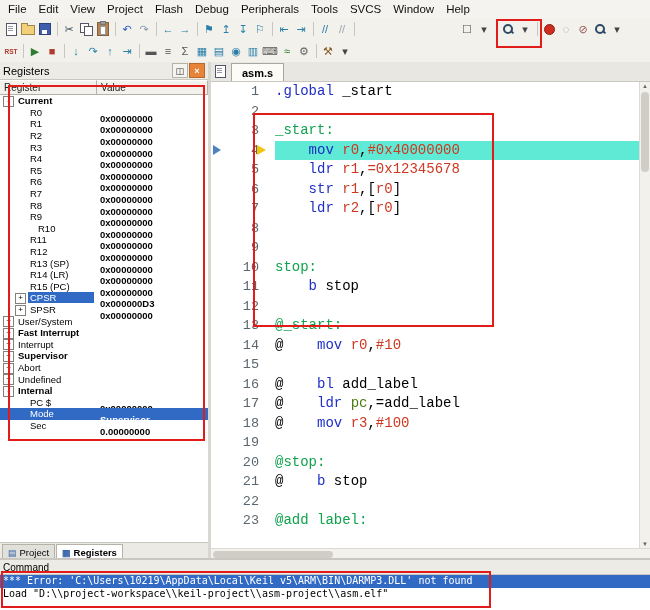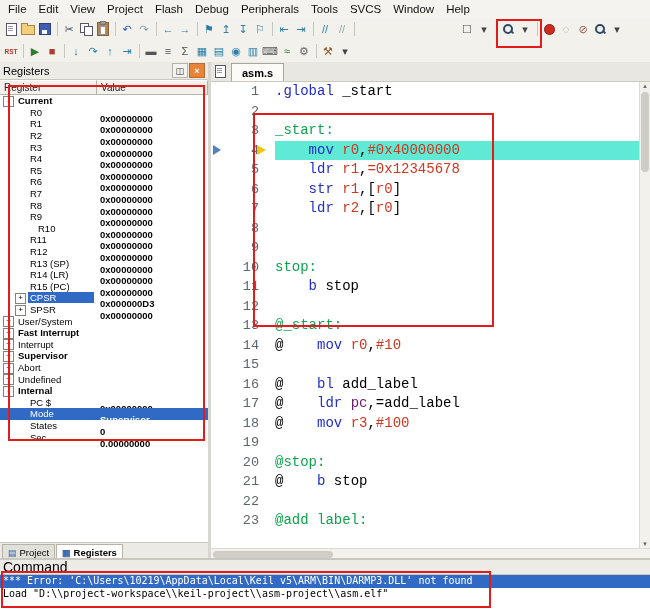--- a/index.html
+++ b/index.html
@@ -81,31 +81,31 @@
   .code-line{display:flex;height:19.5px;position:relative;
     font-family:"Liberation Mono","DejaVu Sans Mono",monospace;font-size:14px;line-height:19.5px}
   .ln{width:64px;text-align:right;padding-right:16px;color:#5b6770;flex:none;font-size:13.5px;
     line-height:19.5px;box-sizing:border-box}
   .cl-text{flex:1;white-space:pre;line-height:19.5px}
   .code-line.cur .cl-text{background:#5eead4}
   .cur-arrow{position:absolute;left:46px;top:4px;width:0;height:0;border-left:9px solid #f2c40f;
     border-top:5.5px solid transparent;border-bottom:5.5px solid transparent}
   .cur-marker{position:absolute;left:2px;top:4px;width:0;height:0;border-left:8px solid #2f6db5;
     border-top:5.5px solid transparent;border-bottom:5.5px solid transparent;opacity:.85}
-  .tk-kw{color:#1f2ec6}.tk-lb{color:#0ea24c}.tk-op{color:#cf3720}.tk-pl{color:#000}.tk-rg{color:#701a75}
+  .tk-kw{color:#1f2ec6}.tk-lb{color:#0ea24c}.tk-op{color:#cf3720}.tk-pl{color:#000}.tk-rg{color:#4d7c0f}
   .vscroll{position:absolute;top:0;right:0;width:10px;bottom:0;background:#f2f1ec;border-left:1px solid #dcdad4}
   .sb-arrow{position:absolute;left:0;right:0;text-align:center;font-size:6px;color:#666}
   .sb-arrow.up{top:1px}.sb-arrow.dn{bottom:1px}
   .vthumb{position:absolute;top:10px;left:1px;right:1px;height:80px;background:#cfcdc6;border-radius:4px}
   .hscroll{height:11px;background:#f2f1ec;border-top:1px solid #dcdad4;position:relative;flex:none}
   .hthumb{position:absolute;left:2px;top:2px;width:120px;height:7px;background:#cfcdc6;border-radius:4px}
   
   .command{position:absolute;left:0;right:0;bottom:0;height:50px;background:#fff;
     border-top:2px solid #c9c7c0;display:flex;flex-direction:column}
-  .cmd-header{height:14px;background:#edebe5;border-bottom:1px solid #c9c7c0;font-size:14px;
+  .cmd-header{height:14px;background:#edebe5;border-bottom:1px solid #c9c7c0;font-size:10px;
     display:flex;align-items:center;padding:0 3px;flex:none}
   .cmd-lines{flex:1;font-family:"DejaVu Sans Mono",monospace;font-size:10px;line-height:12.5px}
   .cmd-line{padding:0 3px;white-space:pre;color:#000}
   .cmd-line.selected{background:#316ac5;color:#fff}
   
   .anno{position:absolute;border:2px solid #e21b1b;z-index:60;pointer-events:none;background:transparent}
 </style>
 </head>
 <body>
 
@@ -399,24 +399,20 @@
         </div>
         <div class="reg-row">
           <span class="reg-label" style="margin-left: 28px;">PC $</span>
           <span class="reg-val">0x00000000</span>
         </div>
         <div class="reg-row sel-row">
           <span class="reg-label" style="margin-left: 28px;">Mode</span>
           <span class="reg-val">Supervisor</span>
         </div>
         <div class="reg-row">
-          <span class="reg-label" style="margin-left: 28px;">States</span>
-          <span class="reg-val">0</span>
-        </div>
-        <div class="reg-row">
           <span class="reg-label" style="margin-left: 28px;">Sec</span>
           <span class="reg-val">0.00000000</span>
         </div>
       </div>
     <div class="btabs" id="btabs">
         <div class="btab">
           <span class="btab-icon">▤</span>
           <span>Project</span>
         </div>
         <div class="btab active">

